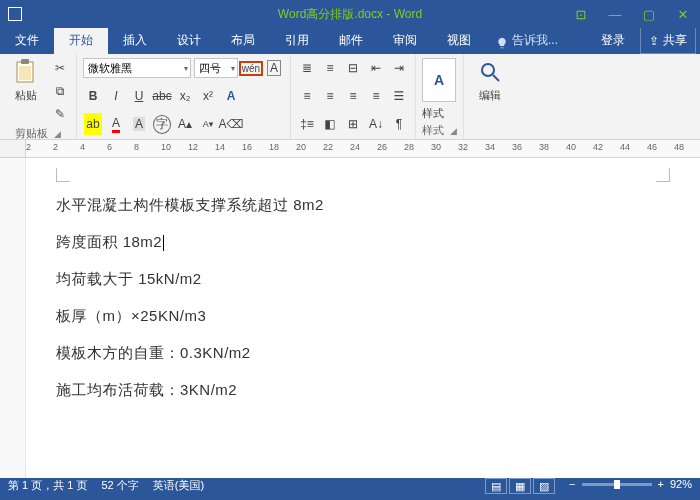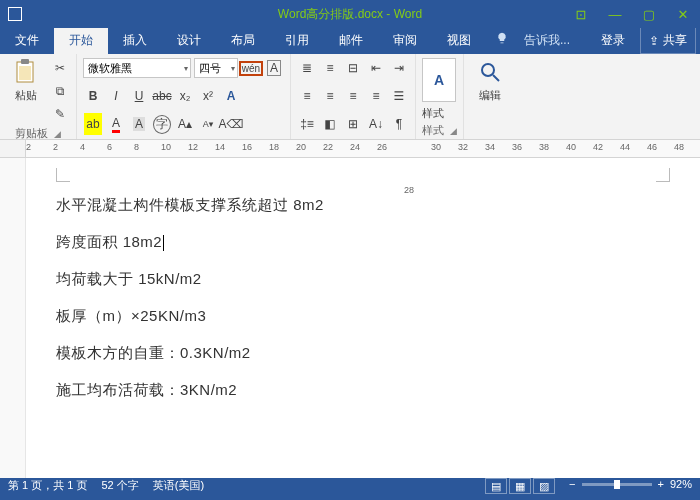--- a/index.html
+++ b/index.html
@@ -6,21 +6,21 @@
 body { width: 700px; height: 500px; background: #fff; overflow: hidden; font-size: 12px; display: flex; flex-direction: column; }
 .titlebar { background: #2b579a; color: #84cc16; height: 28px; display: flex; align-items: center; justify-content: center; position: relative; }
 .titlebar .title { font-size: 12px; }
 .titlebar .winbtns { position: absolute; right: 0; top: 0; display: flex; height: 100%; }
 .titlebar .winbtns div { width: 34px; display: flex; align-items: center; justify-content: center; font-size: 13px; }
 .titlebar .left-sq { position: absolute; left: 8px; width: 14px; height: 14px; border: 1px solid #fff; }
 .tabs { background: #2b579a; display: flex; align-items: flex-end; height: 26px; color: #fff; font-size: 12px; }
 .tabs .tab { padding: 5px 15px; cursor: pointer; }
 .tabs .tab.active { background: #f3f3f3; color: #2b579a; font-family: Liberation Mono, monospace; }
 .tabs .spacer { flex: 1; }
-.tabs .tellme { color: #cfe0f4; padding: 5px 10px; display: flex; align-items: flex-start; gap: 16px; }
+.tabs .tellme { color: #cfe0f4; padding: 5px 10px; display: flex; align-items: flex-end; gap: 4px; }
 .tabs .tellme svg { width: 12px; height: 12px; }
 .tabs .share { background: #2b579a; color: #fff; padding: 4px 8px; display: flex; align-items: center; gap: 4px; border: 1px solid rgba(255,255,255,0.3); margin-right: 4px; }
 .ribbon { background: #f3f3f3; border-bottom: 1px solid #d4d4d4; height: 86px; display: flex; }
 .group { border-right: 1px solid #e1e1e1; padding: 4px 6px 1px 6px; display: flex; flex-direction: column; }
 .group .body { flex: 1; display: flex; gap: 4px; align-items: flex-start; }
 .group .label { text-align: center; font-size: 11px; color: #666; padding-top: 2px; border-top: none; display: flex; justify-content: center; align-items: center; gap: 6px; }
 .group .label .launcher { font-size: 9px; color: #888; }
 .bigbtn { display: flex; flex-direction: column; align-items: center; justify-content: center; width: 40px; gap: 2px; }
 .bigbtn .ic { width: 28px; height: 28px; display: flex; align-items: center; justify-content: center; }
 .bigbtn .txt { font-size: 11px; color: #444; }
@@ -287,21 +287,21 @@
       <span class="tick" style="left: 108px;">8</span>
       <span class="tick" style="left: 135px;">10</span>
       <span class="tick" style="left: 162px;">12</span>
       <span class="tick" style="left: 189px;">14</span>
       <span class="tick" style="left: 216px;">16</span>
       <span class="tick" style="left: 243px;">18</span>
       <span class="tick" style="left: 270px;">20</span>
       <span class="tick" style="left: 297px;">22</span>
       <span class="tick" style="left: 324px;">24</span>
       <span class="tick" style="left: 351px;">26</span>
-      <span class="tick" style="left: 378px; margin-top: 43px;">28</span>
+      <span class="tick" style="left: 378px;">28</span>
       <span class="tick" style="left: 405px;">30</span>
       <span class="tick" style="left: 432px;">32</span>
       <span class="tick" style="left: 459px;">34</span>
       <span class="tick" style="left: 486px;">36</span>
       <span class="tick" style="left: 513px;">38</span>
       <span class="tick" style="left: 540px;">40</span>
       <span class="tick" style="left: 567px;">42</span>
       <span class="tick" style="left: 594px;">44</span>
       <span class="tick" style="left: 621px;">46</span>
       <span class="tick" style="left: 648px;">48</span>

